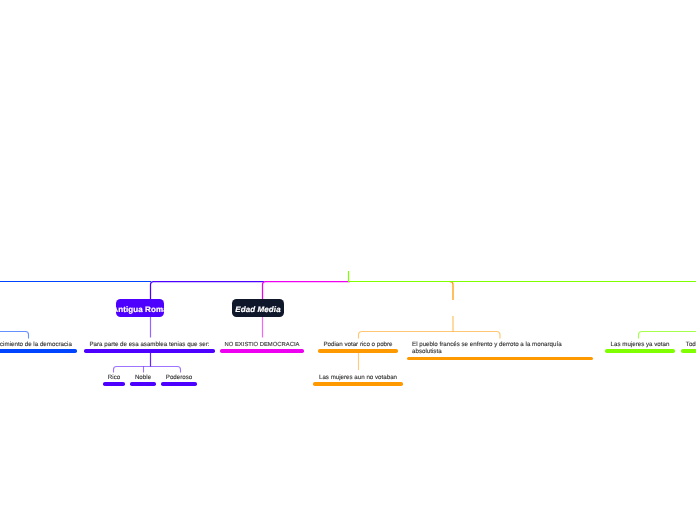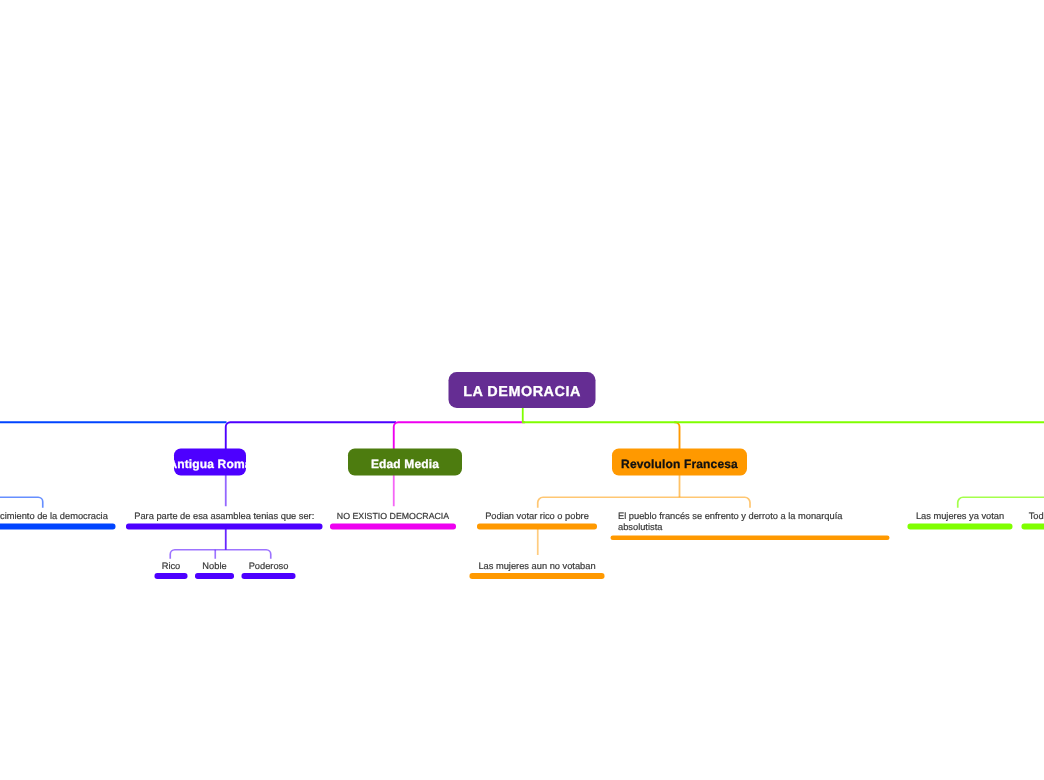--- a/index.html
+++ b/index.html
@@ -13,22 +13,22 @@
   .node{position:absolute;display:flex;align-items:center;justify-content:center;
         box-sizing:border-box;font-weight:bold;white-space:nowrap;}
   .node > span{display:block;position:relative;top:1px;}
   #n-root > span{-webkit-text-stroke:0.2px #fff;}
   #n-roma > span,#n-edad > span{-webkit-text-stroke:0.18px #fff;}
   #n-revo > span{-webkit-text-stroke:0.18px #111;}
   #n-root{left:299px;top:248px;width:98px;height:24px;background:#652D93;color:#fff;
           font-size:9.6px;letter-spacing:0.35px;border-radius:5.5px;}
   #n-roma{left:116px;top:299px;width:48px;height:18px;background:#4D00FF;color:#fff;
           font-size:8px;letter-spacing:0.1px;border-radius:4.5px;}
-  #n-edad{left:232px;top:299px;width:76px;height:18px;background:#4d7c0f;color:#fff;
-          font-size:8px;letter-spacing:0.1px;border-radius:4.5px;}
+  #n-edad{left:232px;top:299px;width:52px;height:18px;background:#0f172a;color:#fff;
+          font-size:8px;letter-spacing:0.1px;border-radius:4.5px;font-style:italic;}
   #n-revo{left:408px;top:299px;width:90px;height:18px;background:#FF9900;color:#111;
           font-size:8px;letter-spacing:0.1px;border-radius:4.5px;}
 
   .leaf{position:absolute;text-align:center;color:#383838;font-size:6.2px;line-height:7.4px;
         -webkit-text-stroke:0.13px #383838;}
   .leaf .txt{display:block;padding-top:1px;}
   .leaf.caps .txt{font-size:5.85px;letter-spacing:0.01px;padding-top:1.6px;margin-bottom:-0.6px;}
   .leaf .bar{display:block;height:3.6px;border-radius:1.8px;margin-top:1px;}
 </style>
 </head>
@@ -54,31 +54,25 @@
       <path d="M143.5 366.5 V372.5" stroke="#4D00FF" stroke-width="1.1" opacity="0.55"></path>
 
       <path d="M453 316 V331.5" stroke="#FF9900" stroke-width="1.2" opacity="0.6"></path>
       <path d="M358.5 338.5 V335 a3.5 3.5 0 0 1 3.5 -3.5 H496.5 a3.5 3.5 0 0 1 3.5 3.5 V338.5" stroke="#FF9900" stroke-width="1.15" opacity="0.55"></path>
       <path d="M358.5 352 V370" stroke="#FF9900" stroke-width="1.15" opacity="0.5"></path>
 
       <path d="M638.5 338.5 V335 a3.5 3.5 0 0 1 3.5 -3.5 H700" stroke="#7FFF00" stroke-width="1.15" opacity="0.7"></path>
     </g>
   </svg>
 
-  <div class="node" id="n-root">
-    <span>LA DEMORACIA</span>
-  </div>
   <div class="node" id="n-roma">
     <span>Antigua Roma</span>
   </div>
   <div class="node" id="n-edad">
     <span>Edad Media</span>
-  </div>
-  <div class="node" id="n-revo">
-    <span>Revolulon Francesa</span>
   </div>
 
   <div class="leaf" style="left:-13px;top:340px;width:90px;">
     <span class="txt">Nacimiento de la democracia</span>
     <span class="bar" style="background:#0044FF;"></span>
   </div>
 
   <div class="leaf" style="left:84px;top:340px;width:131px;">
     <span class="txt">Para parte de esa asamblea tenias que ser:</span>
     <span class="bar" style="background:#4D00FF;"></span>

